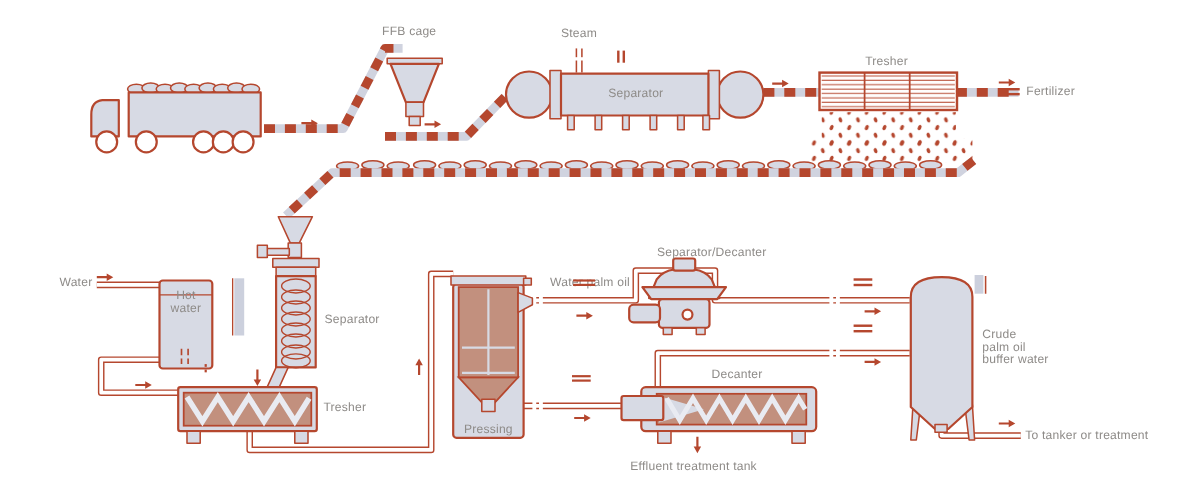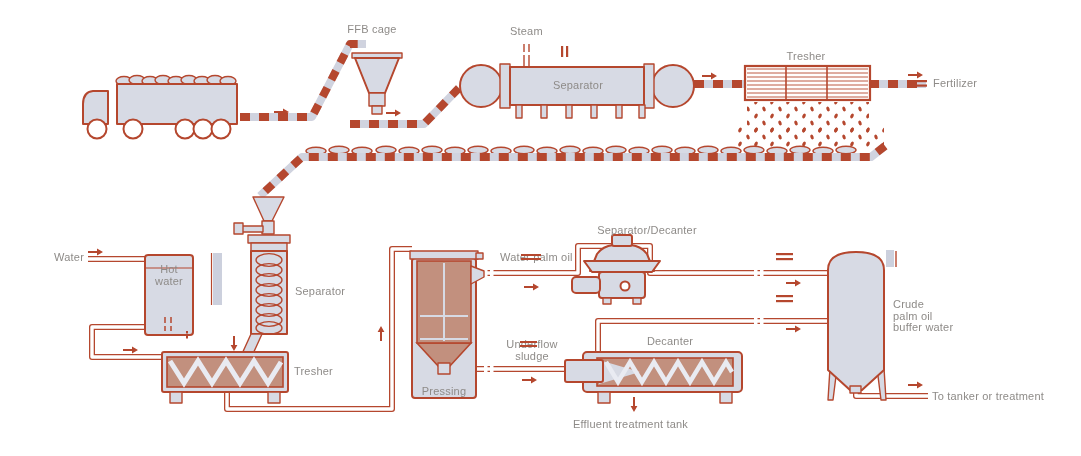--- a/index.html
+++ b/index.html
@@ -297,22 +297,20 @@
 <div class="lbl ctr" style="left:766px;top:51px;width:80px">Tresher</div>
 <div class="lbl" style="left:933px;top:78px">Fertilizer</div>
 <div class="lbl rgt" style="left:38px;top:252px;width:46px">Water</div>
 <div class="lbl ctr" style="left:139px;top:264px;width:60px">Hot
 water</div>
 <div class="lbl" style="left:295px;top:286px">Separator</div>
 <div class="lbl" style="left:294px;top:366px">Tresher</div>
 <div class="lbl ctr" style="left:404px;top:386px;width:80px">Pressing</div>
 <div class="lbl" style="left:500px;top:252px">Water palm oil</div>
 <div class="lbl ctr" style="left:577px;top:225px;width:140px">Separator/Decanter</div>
-<div class="lbl ctr" style="left:482px;top:339px;width:100px">Underflow
-sludge</div>
 <div class="lbl ctr" style="left:630px;top:336px;width:80px">Decanter</div>
 <div class="lbl" style="left:573px;top:419px">Effluent treatment tank</div>
 <div class="lbl" style="left:893px;top:299px">Crude
 palm oil
 buffer water</div>
 <div class="lbl" style="left:932px;top:391px">To tanker or treatment</div>
 
 <div class="dblmark" style="left:521px;top:254px;width:20px"></div>
 <div class="dblmark" style="left:520px;top:341px;width:17px"></div>
 

